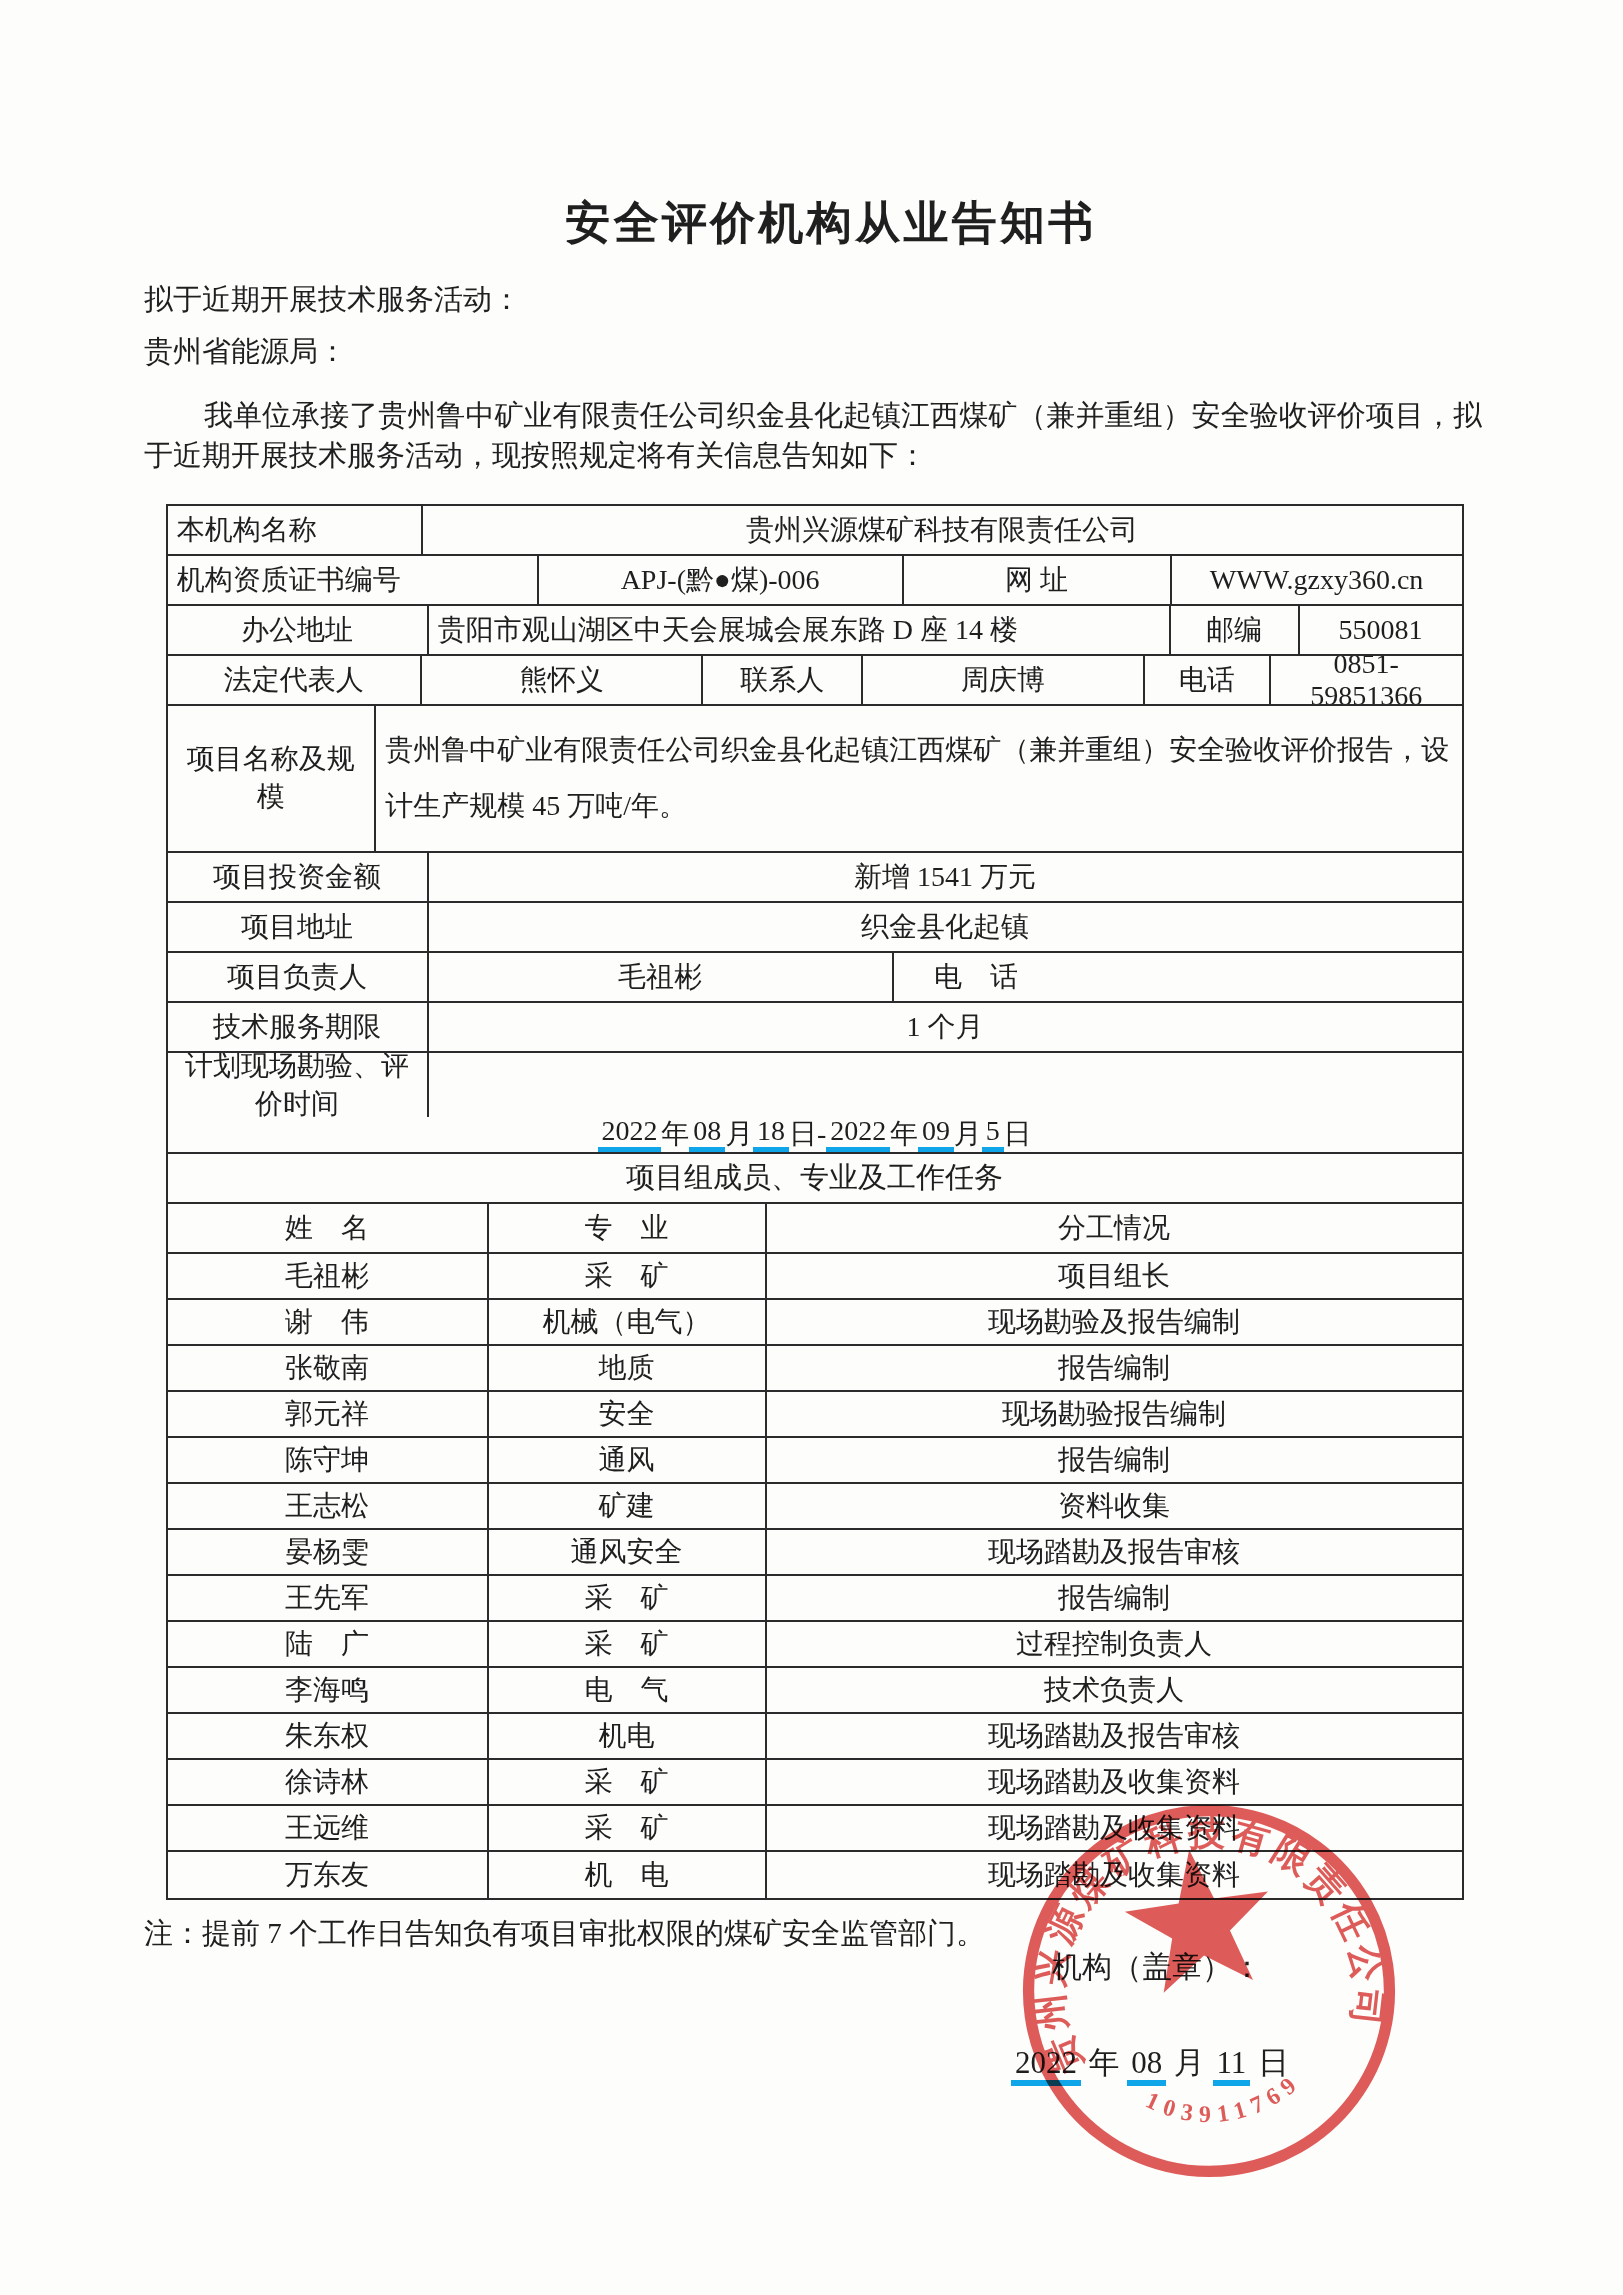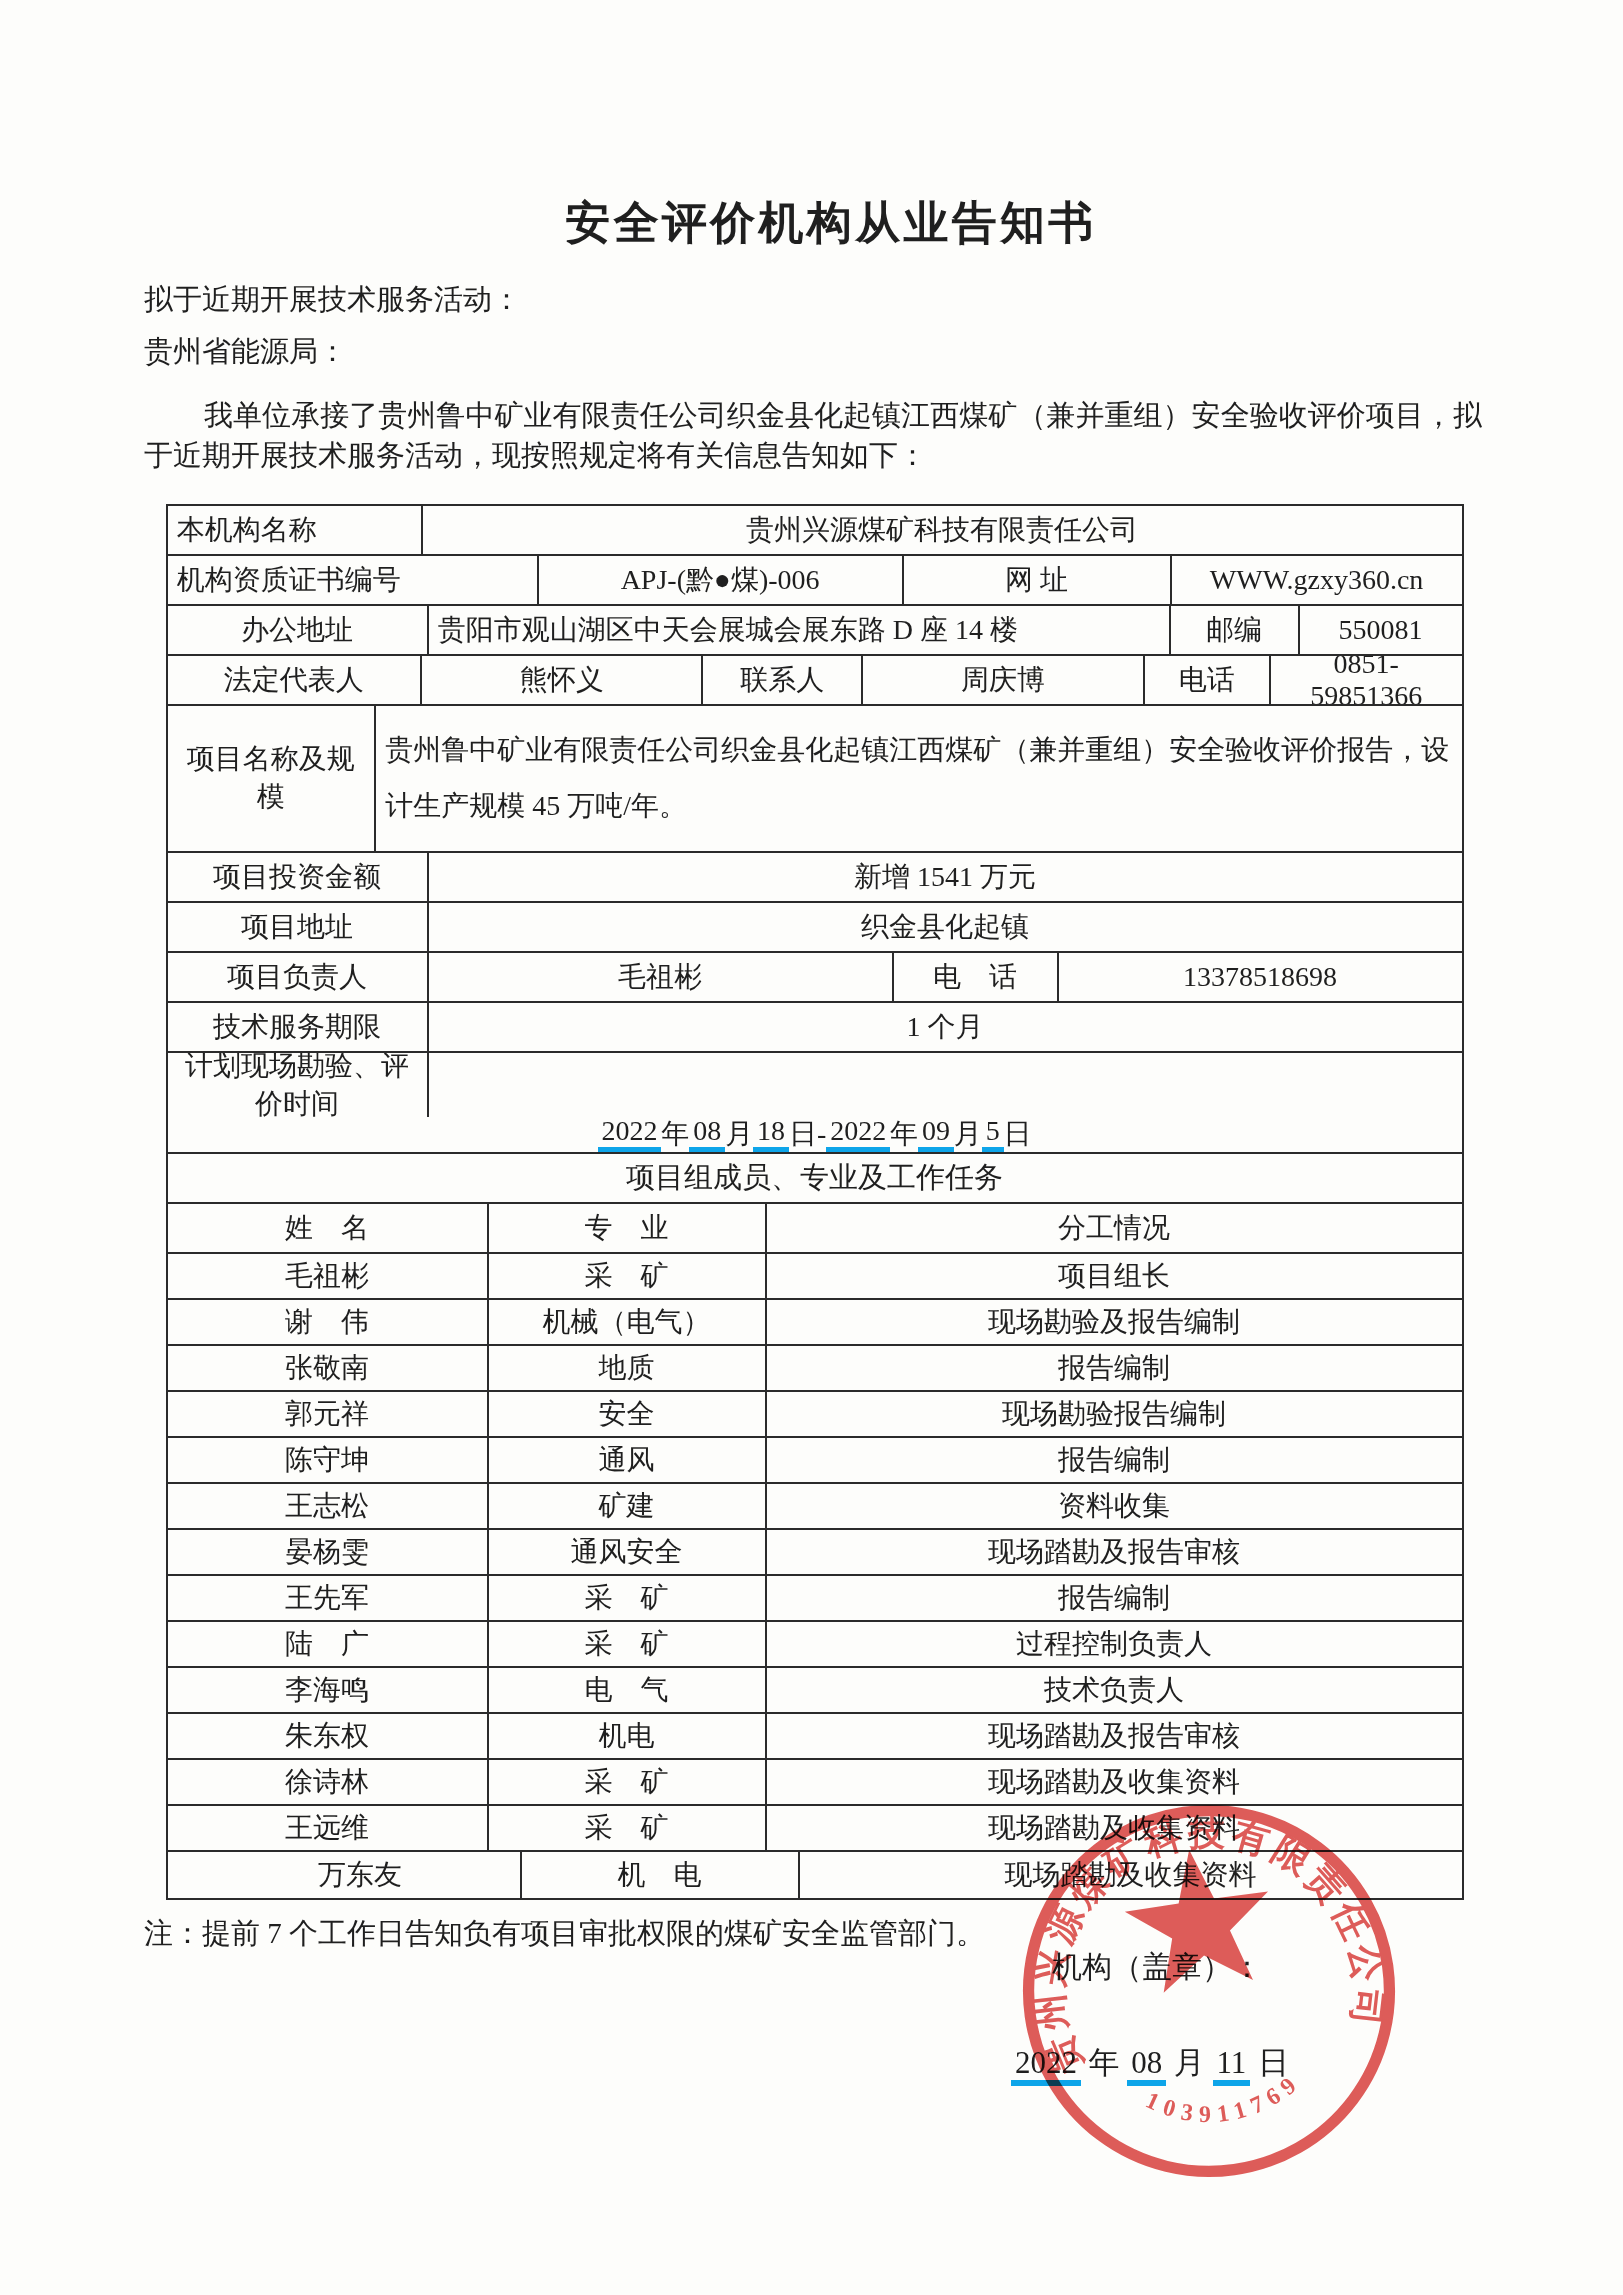--- a/index.html
+++ b/index.html
@@ -29,21 +29,21 @@
   }
   
   .tbl{
     width:1298px;
     margin:17px 0 0 21.6px;
     border:2px solid #2b2b2b;
     box-sizing:border-box;
     font-size:28px;
   }
   .row{display:flex;border-bottom:2px solid #2b2b2b;box-sizing:border-box;}
-  .row:last-child{border-bottom:none;padding-left:33px;}
+  .row:last-child{border-bottom:none;}
   .cell{
     border-right:2px solid #2b2b2b;
     box-sizing:border-box;
     display:flex;align-items:center;justify-content:center;
     text-align:center;
     padding:2.6px 9.2px;
     overflow:hidden;
   }
   .cell:last-child{border-right:none;}
   .cell.left{justify-content:flex-start;text-align:left;}
@@ -120,21 +120,20 @@
     <div class="row h76">
       <div class="cell" style="width:261px">项目地址</div>
       <div class="cell grow">织金县化起镇</div>
     </div>
 
 
     <div class="row h76">
       <div class="cell" style="width:261px">项目负责人</div>
       <div class="cell" style="width:465px">毛祖彬</div>
       <div class="cell" style="width:165px">电　话</div>
-      <div class="cell grow">13378518698</div>
     </div>
 
     <div class="row h76">
       <div class="cell" style="width:261px">技术服务期限</div>
       <div class="cell grow">1 个月</div>
     </div>
 
     <div class="row h155">
       <div class="cell" style="width:261px">计划现场勘验、评价时间</div>
       <div class="cell grow">

